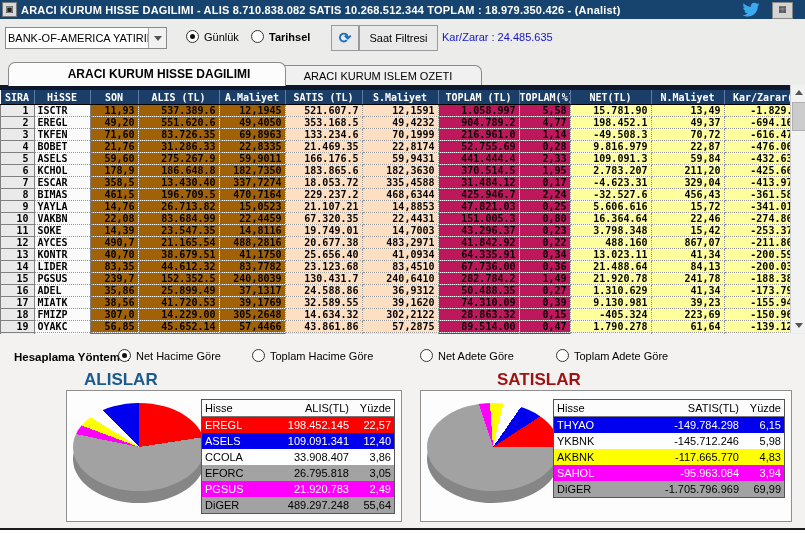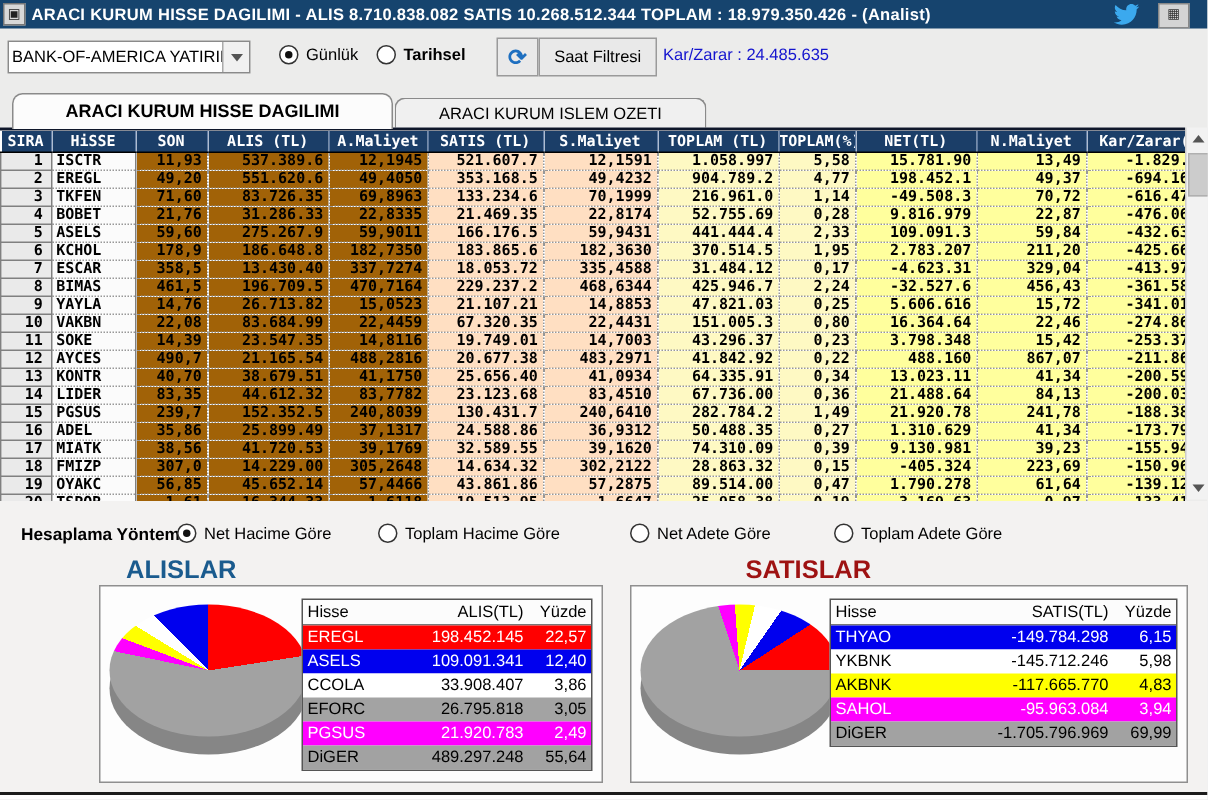--- a/index.html
+++ b/index.html
@@ -27,41 +27,41 @@
               display:flex;align-items:center;justify-content:center;flex:0 0 auto;}
   .radio.checked .dot::after{content:'';width:5px;height:5px;border-radius:50%;background:#111;}
   .radio.b label{font-weight:bold;}
   .btn{position:absolute;background:#E9E9E9;border:1px solid #9a9a9a;font-size:11px;
        display:flex;align-items:center;justify-content:center;}
   #refreshBtn{left:331px;top:25px;width:26px;height:24px;color:#1E6FC0;font-size:15px;font-weight:bold;}
   #saatBtn{left:359px;top:25px;width:77px;height:24px;}
   .karzarar{position:absolute;left:442px;top:31px;font-size:11px;color:#1414CE;}
   
   .tab{position:absolute;border:1px solid #8a8a8a;border-bottom:none;border-radius:7px 7px 0 0;
-       text-align:center;}
+       text-align:center;padding-left:24px;}
   #tab1{left:8px;top:62px;width:252px;height:23px;background:#FCFCFC;font-weight:bold;
         font-size:12px;line-height:23px;z-index:2;}
-  #tab2{left:263px;top:65px;width:206px;height:20px;background:#F0F0F0;font-size:11px;line-height:20px;}
+  #tab2{left:250px;top:65px;width:206px;height:20px;background:#F0F0F0;font-size:11px;line-height:20px;}
   
   .grid{position:absolute;left:0;top:85px;width:790px;height:248px;overflow:hidden;background:#fff;
-        border-top:2px solid #0f172a;border-bottom:1px solid #777;}
+        border-top:5px solid #0f172a;border-bottom:1px solid #777;}
   table{border-collapse:collapse;table-layout:fixed;width:790px;}
   th{background:#1B3E68;color:#fff;font:bold 10px "DejaVu Sans Mono",monospace;height:14px;
      border-right:1px solid #5F7BA2;border-bottom:1px solid #000;padding:0;white-space:nowrap;overflow:hidden;}
   td{font:bold 10px/11px "DejaVu Sans Mono",monospace;height:11px;padding:0 3px 0 0;
      white-space:nowrap;overflow:hidden;text-align:right;
      border-right:1px dotted #979797;border-bottom:1px dotted #979797;}
   .c0{width:33px;} .c1{width:55px;} .c2{width:47px;} .c3{width:80px;} .c4{width:65px;}
   .c5{width:76px;} .c6{width:75px;} .c7{width:80px;} .c8{width:50px;} .c9{width:80px;}
   .c10{width:72px;} .c11{width:77px;}
   td.c0{background:#EAEAEA;border:1px solid #808080;padding-right:5px;}
   td.c1{background:#FBFBFB;text-align:left;padding-left:3px;border-right:1px solid #808080;}
   td.c2,td.c3,td.c4{background:#a16207;}
   td.c5,td.c6{background:#FFDFC2;}
-  td.c7,td.c8{background:#fef9c3;}
+  td.c7,td.c8{background:#be185d;}
   td.c9,td.c10,td.c11{background:#FFFF9D;}
   
   .vscroll{position:absolute;left:790px;top:85px;width:15px;height:248px;background:#F2F2F2;
            border-left:1px solid #ccc;}
   .sbbtn{position:absolute;left:0;width:15px;height:15px;display:flex;align-items:center;justify-content:center;}
   .sbthumb{position:absolute;left:1px;top:17px;width:12px;height:27px;background:#CCCCCC;border:1px solid #b0b0b0;}
   
   .bottom{position:absolute;left:0;top:334px;width:805px;height:194px;background:#F3F2F1;}
   .calclabel{position:absolute;left:14px;top:17px;font-size:11.5px;font-weight:bold;}
   .sectitle{position:absolute;font-size:17px;font-weight:bold;}

